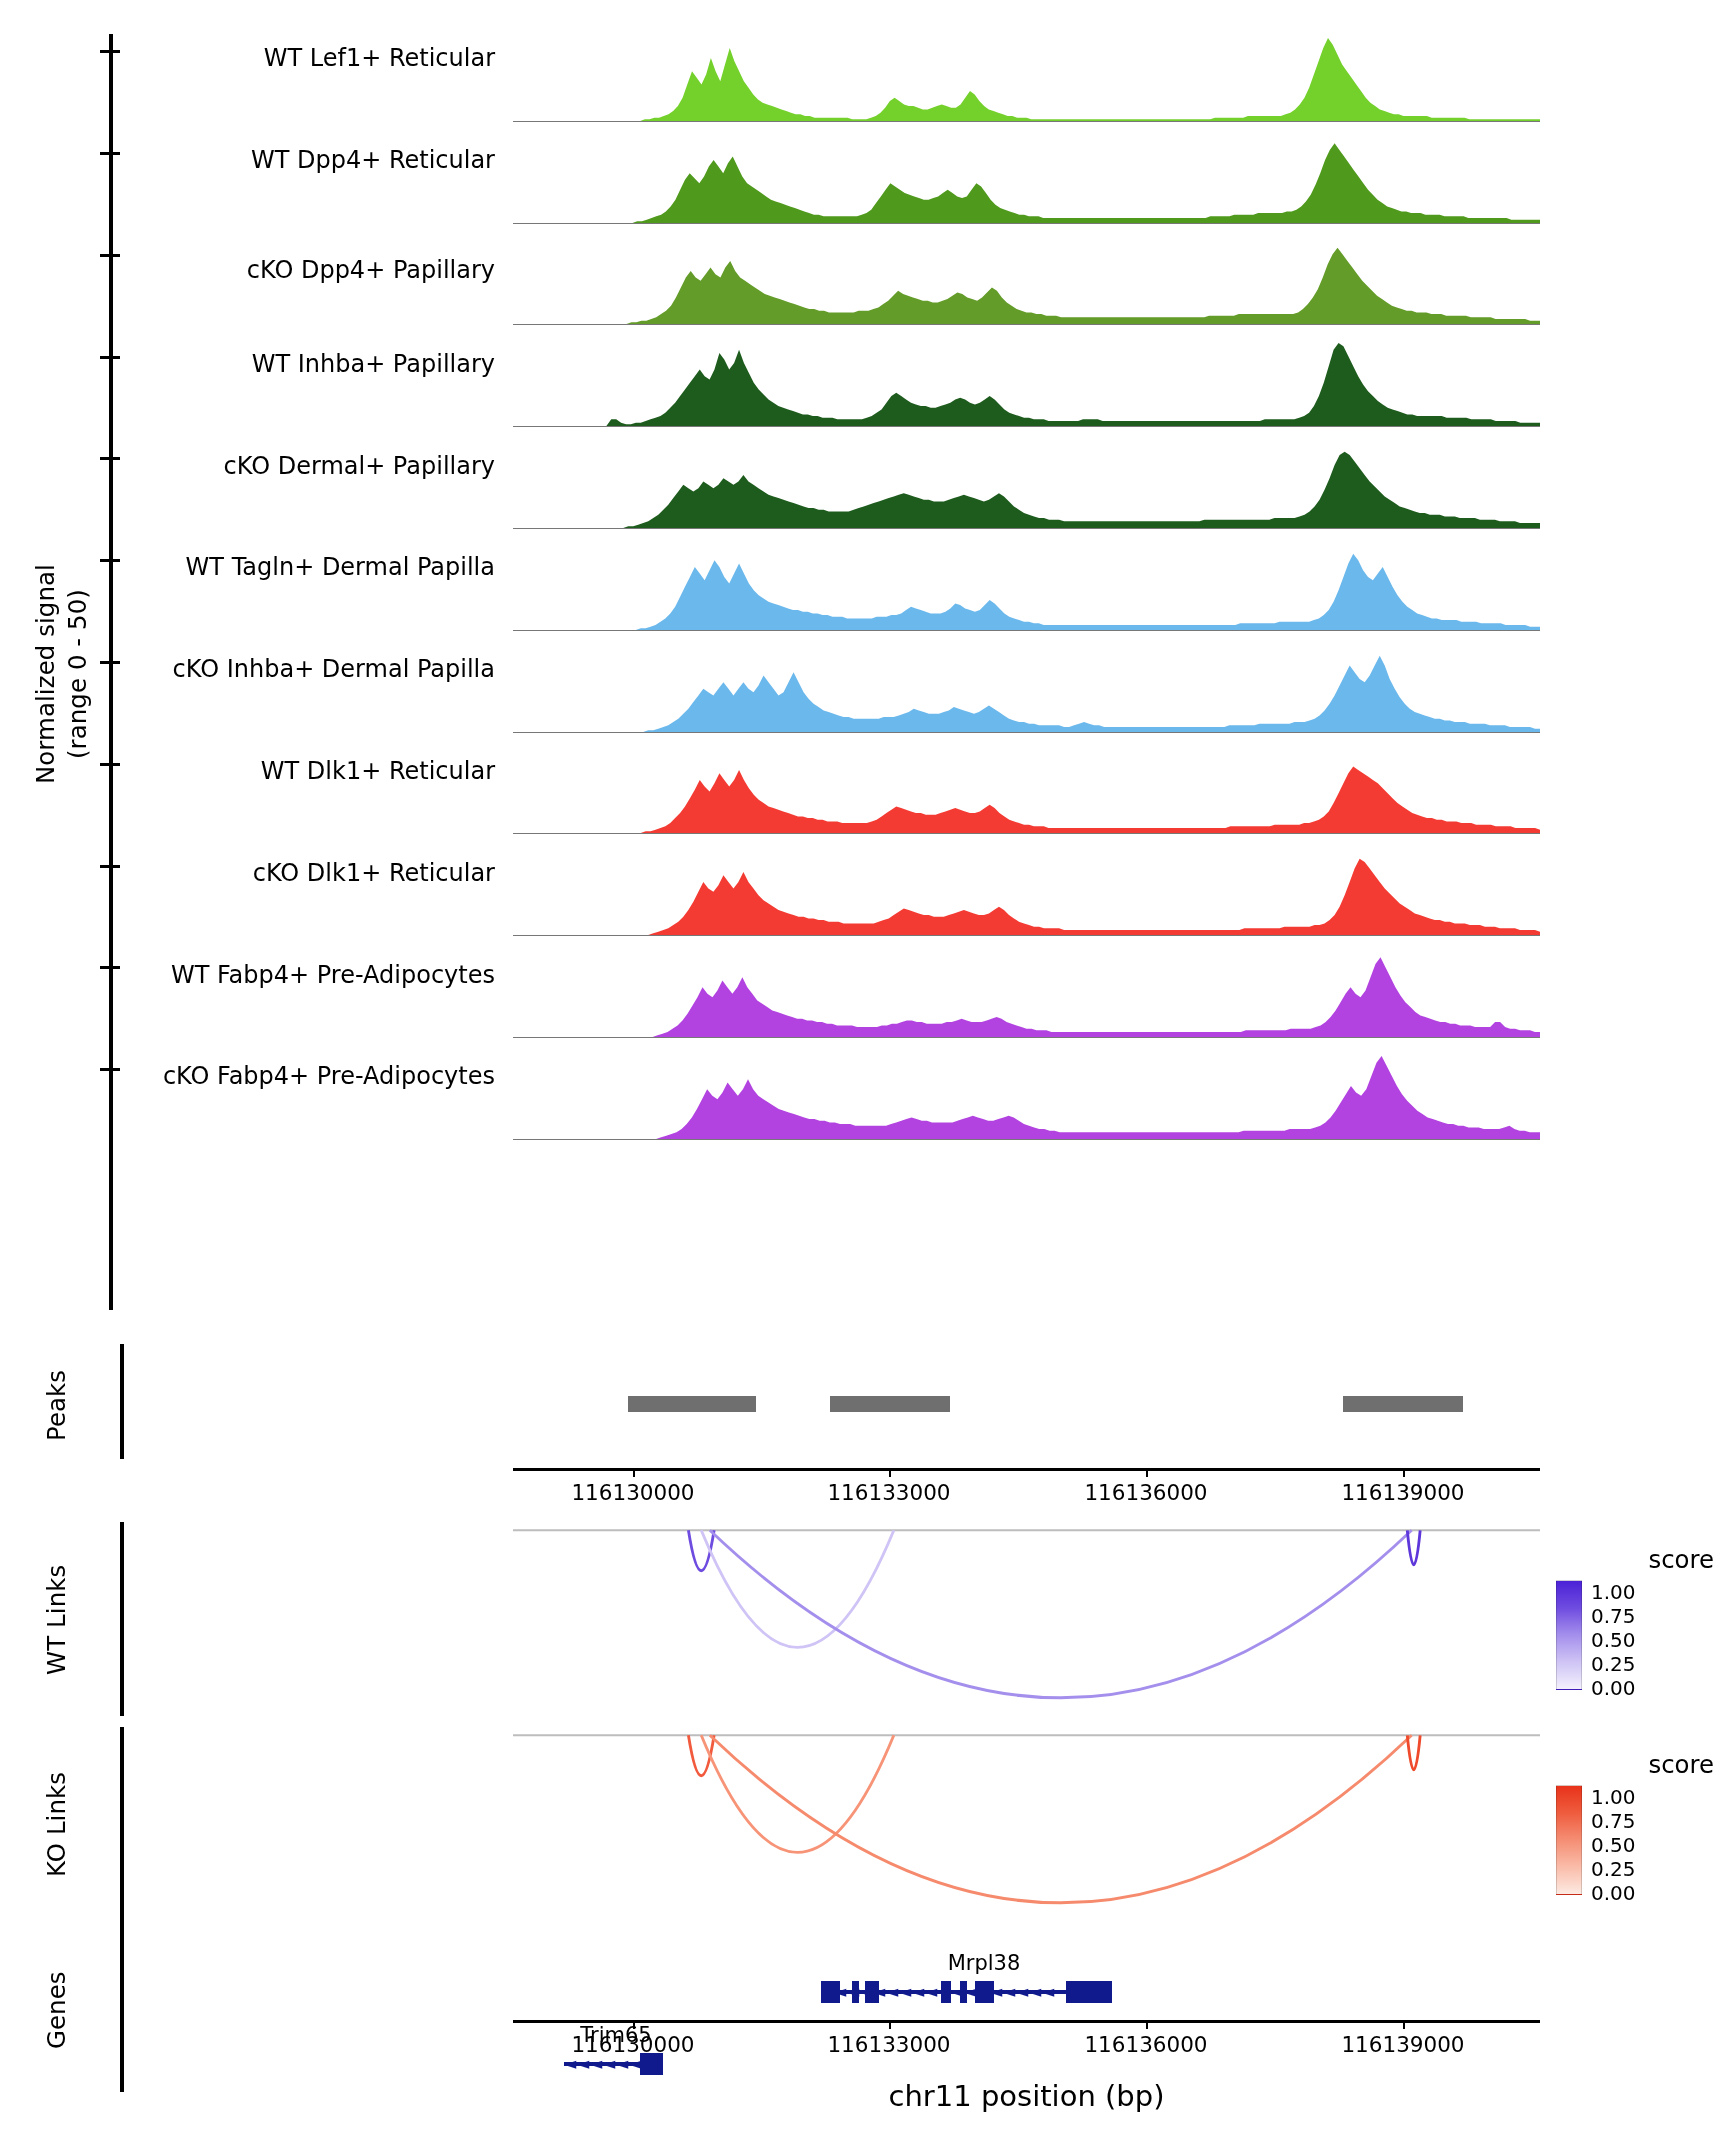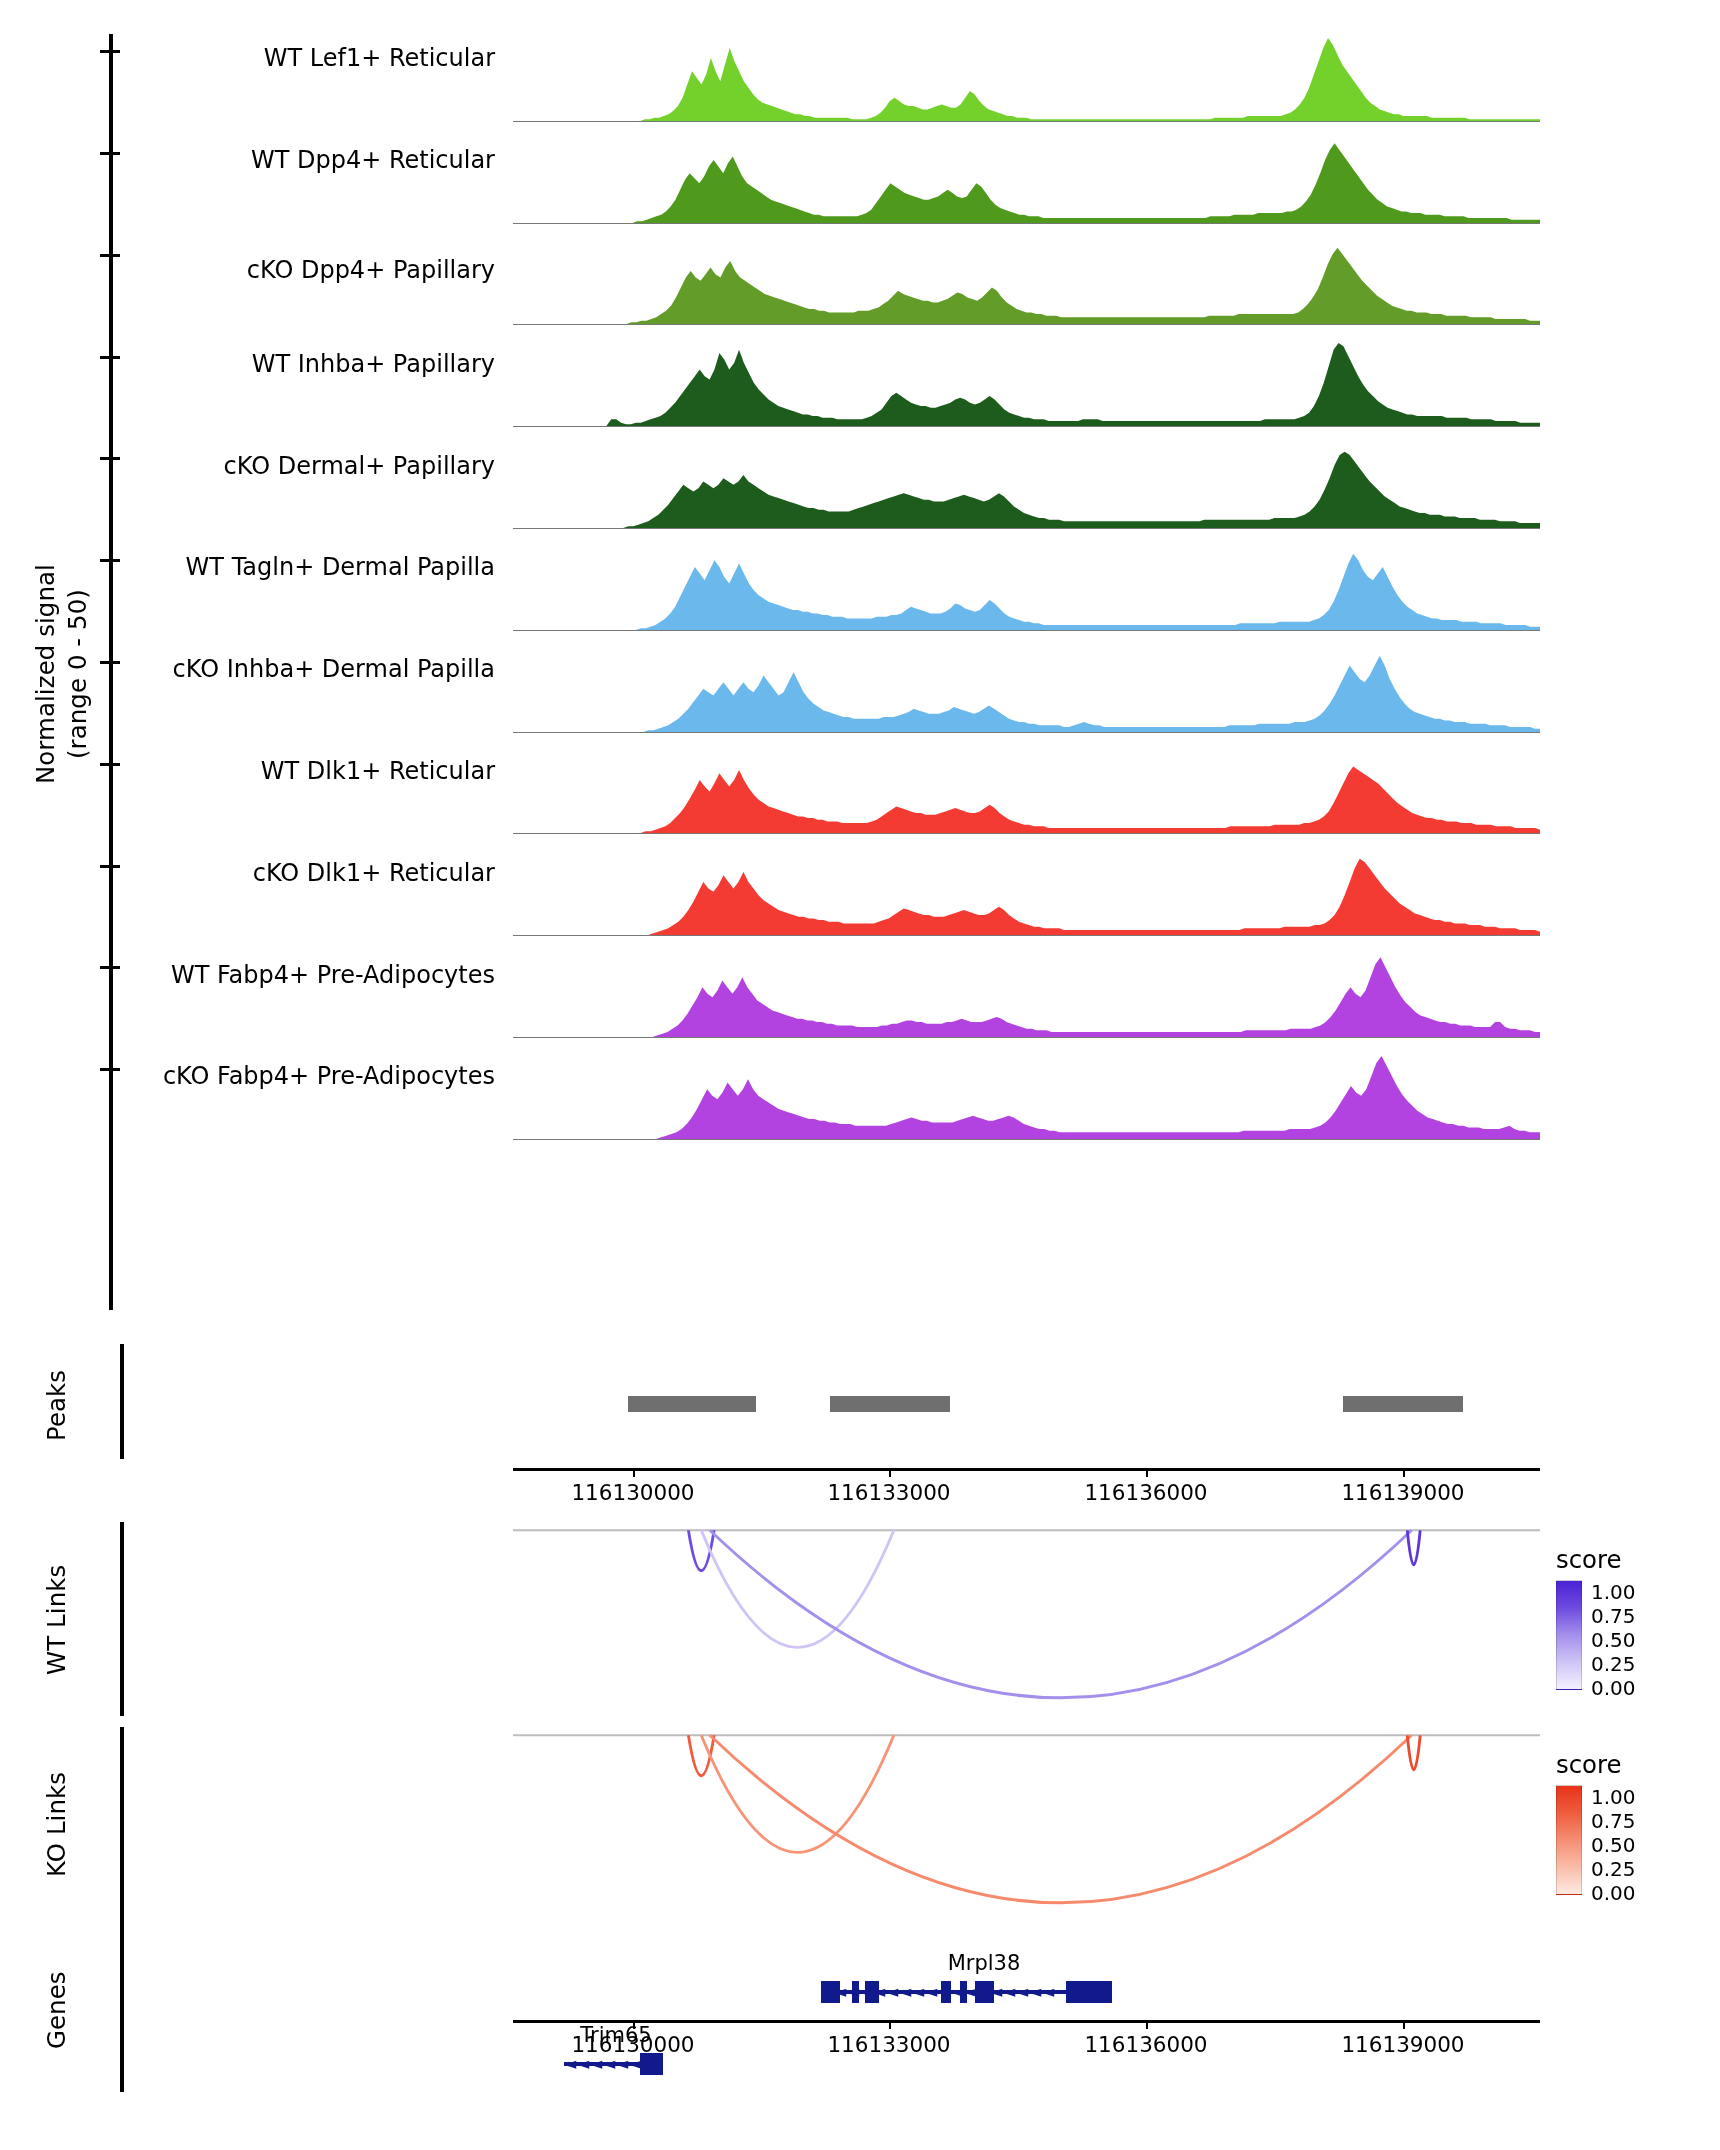--- a/index.html
+++ b/index.html
@@ -56,21 +56,21 @@
   .links-panel{position:absolute;left:0;width:1721px;height:215px;}
   #wt-links-panel{top:1516px;}
   #ko-links-panel{top:1721px;}
   .links-axis{position:absolute;left:120px;top:5.7px;width:3.6px;height:194px;background:#000;}
   .links-ylabel{left:42px;top:14.3px;height:179px;width:43px;}
   .links-area{position:absolute;left:513px;top:10px;width:1027px;height:186px;}
   .links-area svg{display:block;width:1027px;height:186px;}
 
   
   .legend{position:absolute;width:158px;font-size:23px;}
-  .legend .title{font-size:24.4px;margin-bottom:5.7px;}
+  .legend .title{font-size:24.4px;margin-bottom:5.7px;text-align:right;}
   .legend .val{font-size:20px;}
 
   
   #genes-panel{position:absolute;left:0;top:1914px;width:1721px;height:237px;}
   #genes-axis{position:absolute;left:120px;top:5.7px;width:3.6px;height:172px;background:#000;}
   #genes-ylabel{left:42px;top:14.3px;height:165px;width:43px;}
   .genes-area{position:absolute;left:513px;top:0px;width:1027px;height:179px;}
   .gene-row{position:absolute;height:29px;}
   .gene-line{position:absolute;top:13px;height:3.6px;background:#111a8c;}
   .gene-exon{position:absolute;top:4.3px;height:21.5px;background:#111a8c;}
@@ -285,15 +285,16 @@
     <div class="aline"></div>
   <div class="gtick" style="left: 120px;"></div>
       <div class="gticklabel" style="left: 120px;">116130000</div>
       <div class="gtick" style="left: 376px;"></div>
       <div class="gticklabel" style="left: 376px;">116133000</div>
       <div class="gtick" style="left: 633px;"></div>
       <div class="gticklabel" style="left: 633px;">116136000</div>
       <div class="gtick" style="left: 890px;"></div>
       <div class="gticklabel" style="left: 890px;">116139000</div>
     </div>
+  <div id="xaxis-title">chr11 position (bp)</div>
 
 </div>
 
 
 </body></html>

